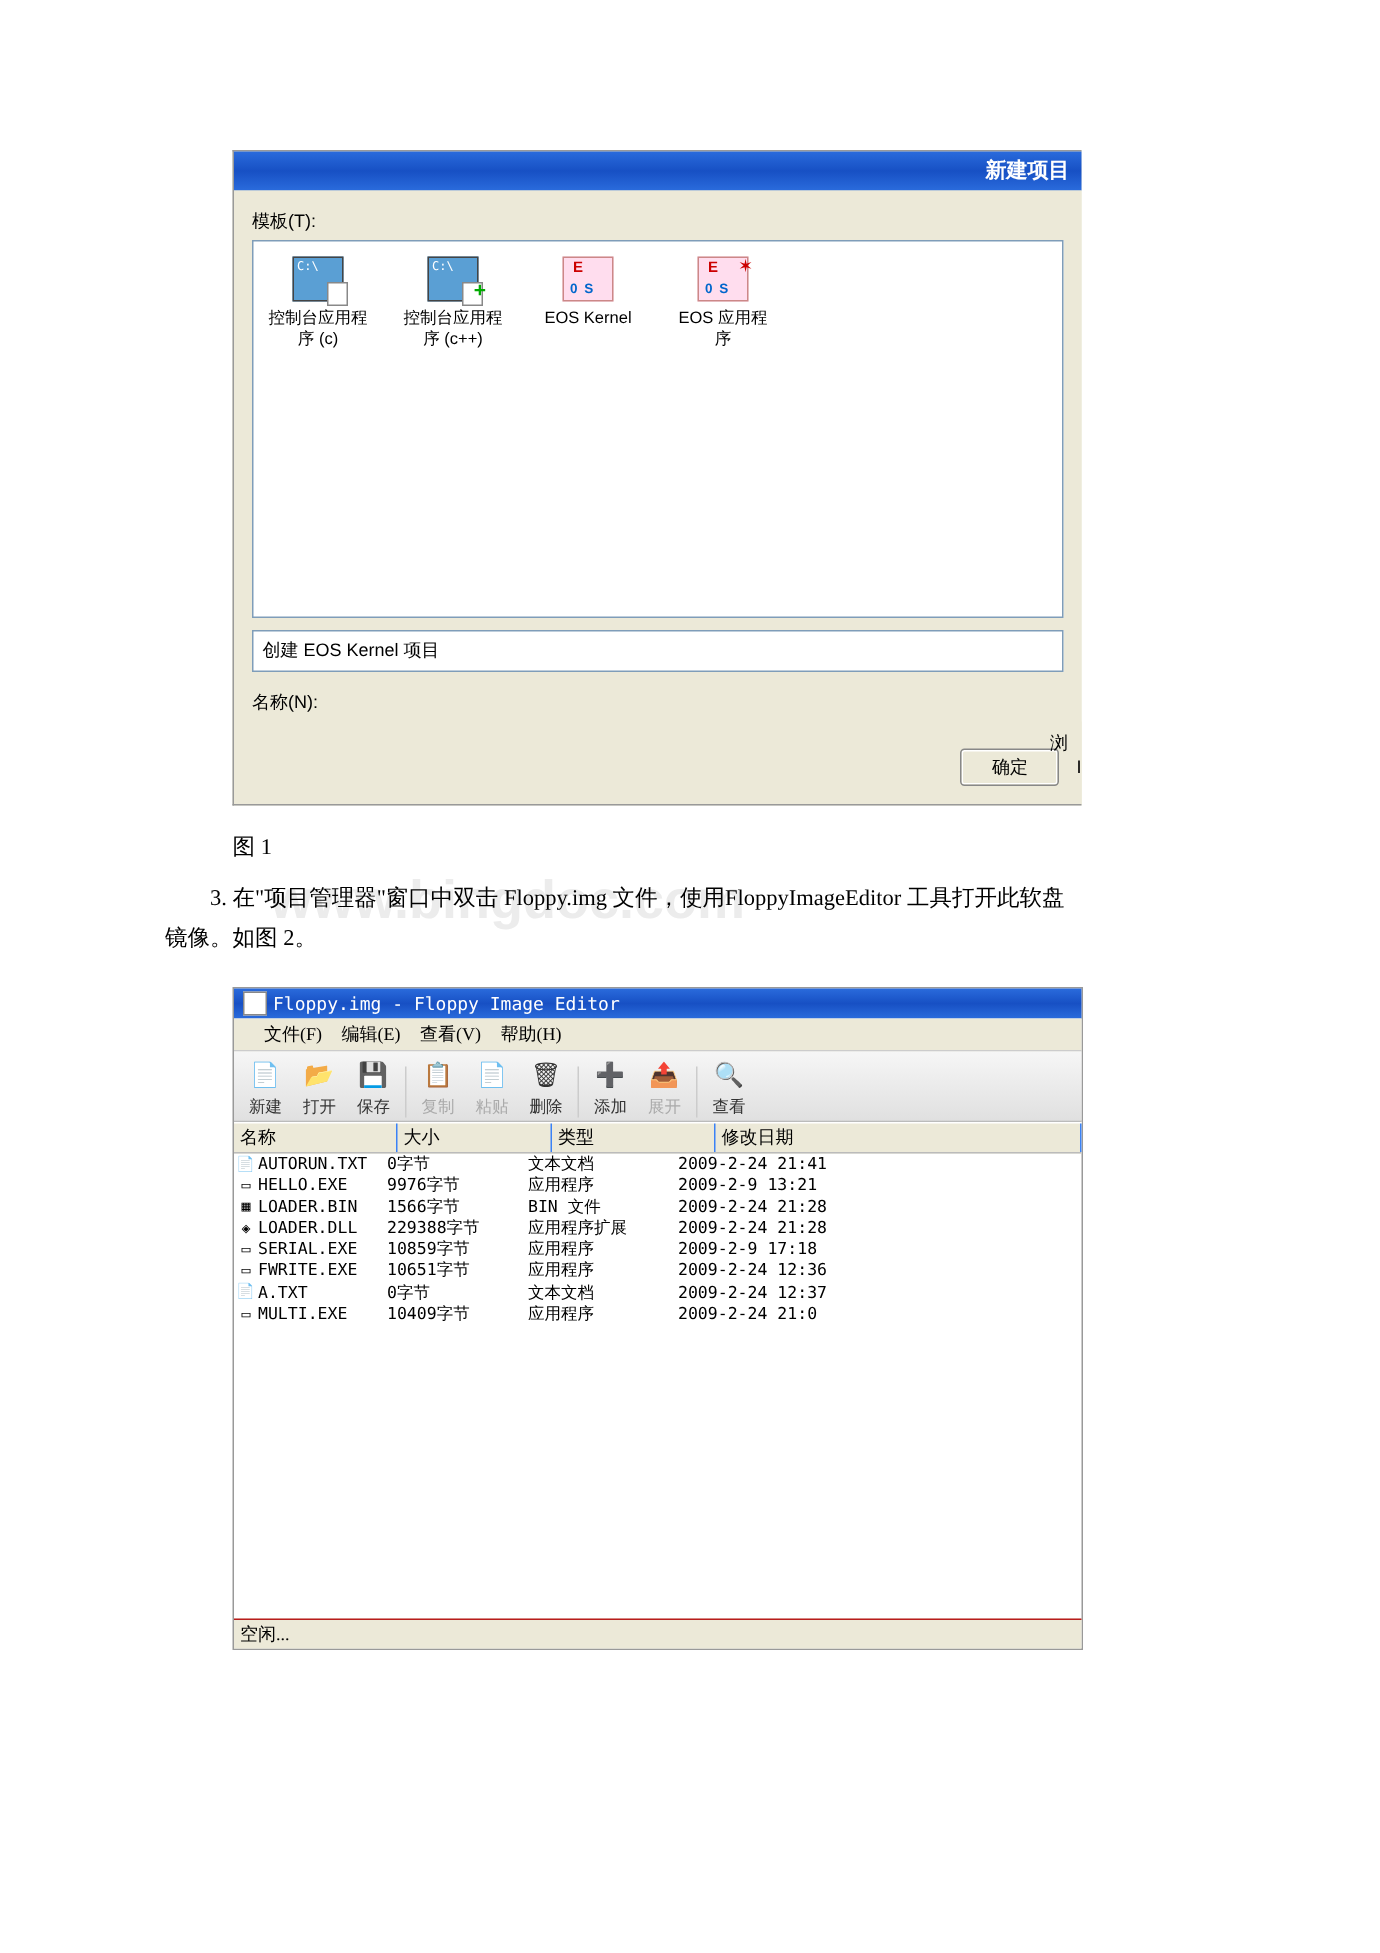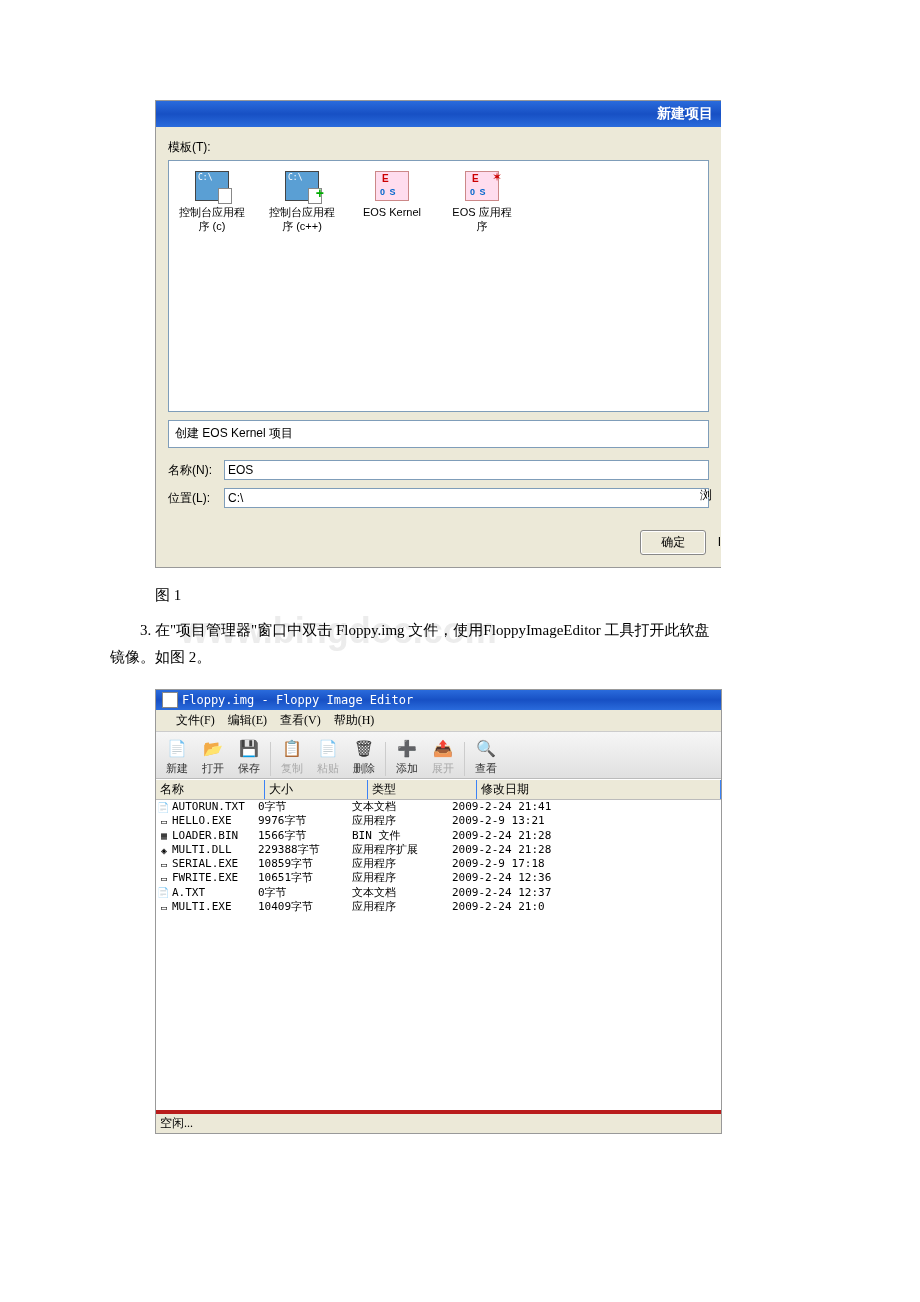--- a/index.html
+++ b/index.html
@@ -275,21 +275,21 @@
     justify-content: center;
     font-size: 10px;
     margin-right: 2px;
   }
   .file-row .c1 { width: 86px; }
   .file-row .c2 { width: 94px; }
   .file-row .c3 { width: 100px; }
   .file-row .c4 { flex: 1; }
   .statusbar {
     background: #ece9d8;
-    border-top: 4px solid #b91c1c;
+    border-top: 1px solid #b91c1c;
     padding: 1px 4px;
     font-size: 12px;
     font-family: SimSun;
   }
   .ext-btn {
     position: absolute;
     font-size: 12px;
     font-family: SimSun;
   }
 </style>
@@ -321,25 +321,20 @@
       <div class="tmpl-item">
         <div class="tmpl-icon eos">
             <div class="gear">✶</div>
           </div>
         <div>EOS 应用程序</div>
       </div>
     </div>
     <div class="desc-box">创建 EOS Kernel 项目</div>
     <div class="form-row">
       <label>名称(N):</label>
-      <input type="text" value="EOS" style="">
-    </div>
-    <div class="form-row" style="position:relative;">
-      <label>位置(L):</label>
-      <input type="text" value="C:\" style="">
     </div>
     <div class="button-row">
       <button class="win-btn">确定</button>
       <span>I</span>
     </div>
   </div>
 </div>
 <span class="ext-btn" style="left:700px; top:487px;">浏</span>
 
 <div class="caption">图 1</div>
@@ -424,21 +419,21 @@
       </div>
       <div class="file-row">
         <span class="fi">▦</span>
         <span class="c1">LOADER.BIN</span>
         <span class="c2">1566字节</span>
         <span class="c3">BIN 文件</span>
         <span class="c4">2009-2-24 21:28</span>
       </div>
       <div class="file-row">
         <span class="fi">◈</span>
-        <span class="c1">MULTI.DLL</span>
+        <span class="c1">LOADER.DLL</span>
         <span class="c2">229388字节</span>
         <span class="c3">应用程序扩展</span>
         <span class="c4">2009-2-24 21:28</span>
       </div>
       <div class="file-row">
         <span class="fi">▭</span>
         <span class="c1">SERIAL.EXE</span>
         <span class="c2">10859字节</span>
         <span class="c3">应用程序</span>
         <span class="c4">2009-2-9 17:18</span>

